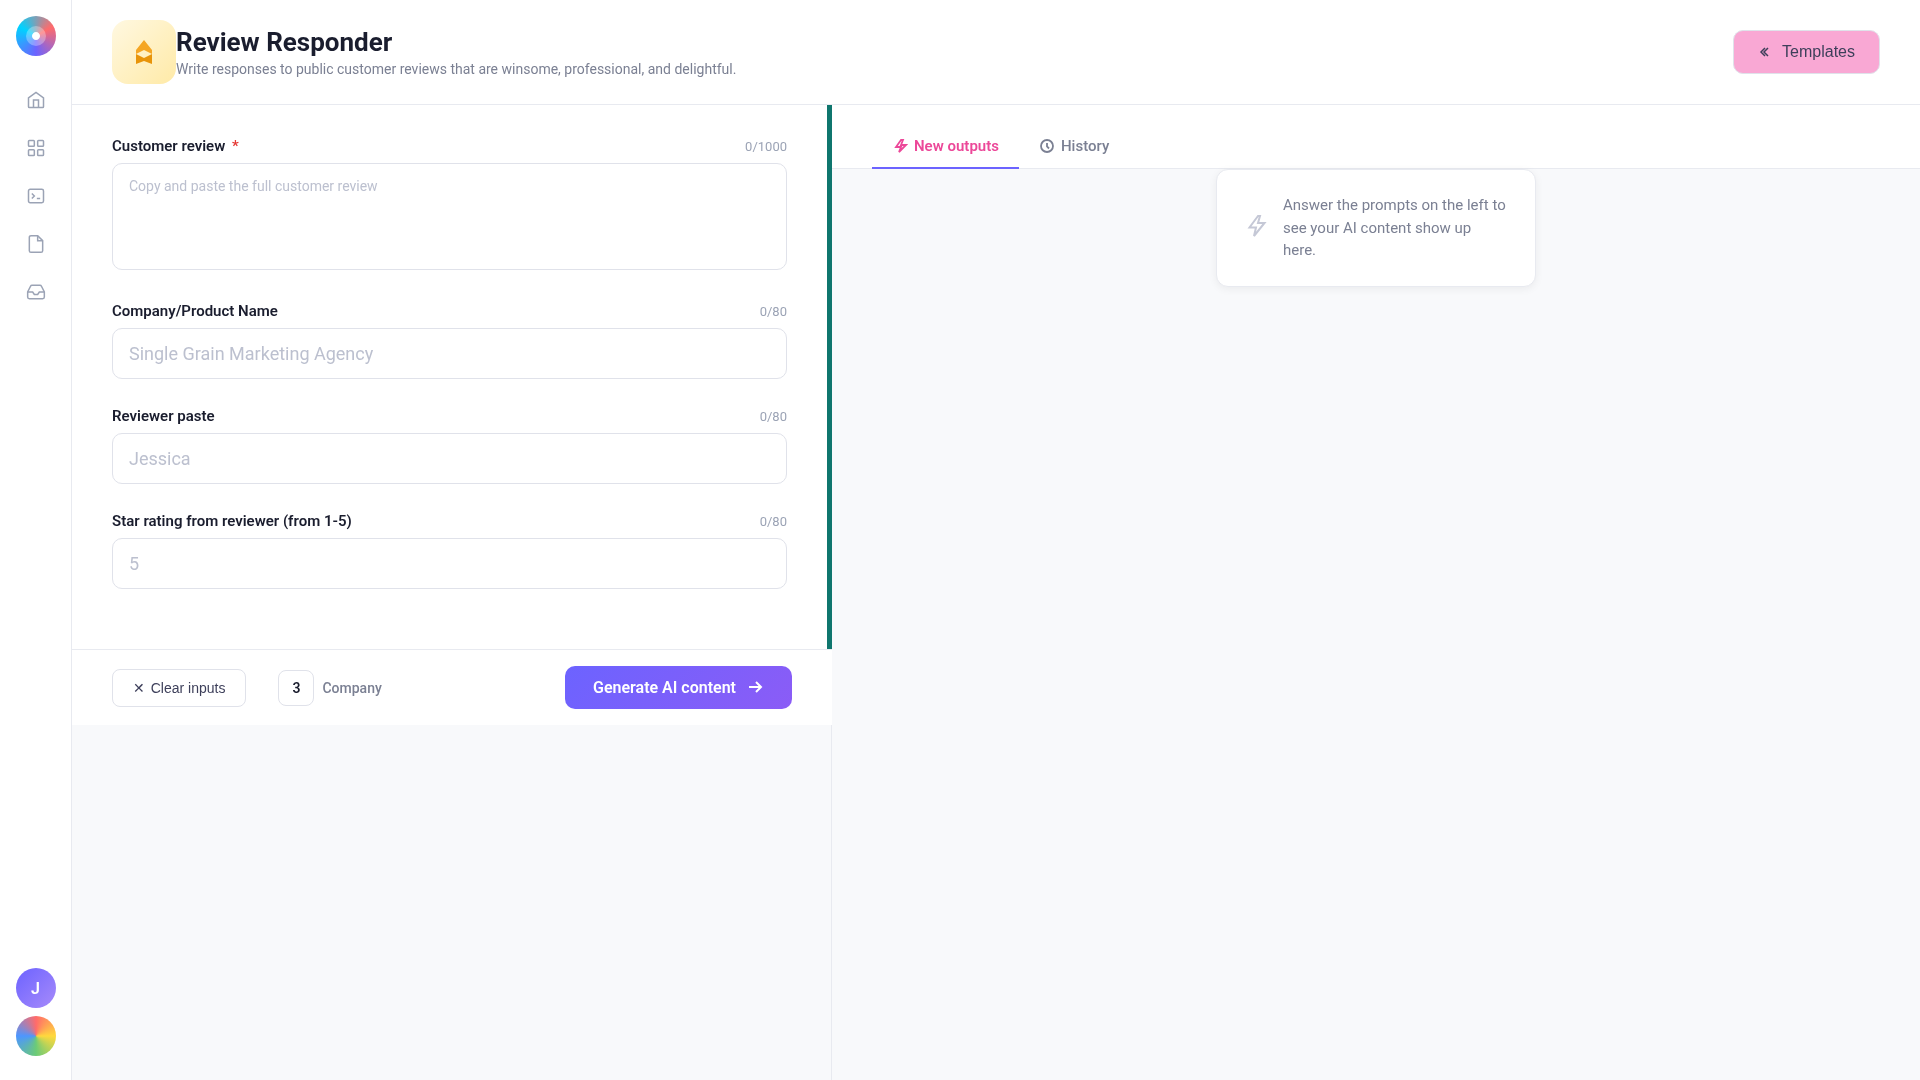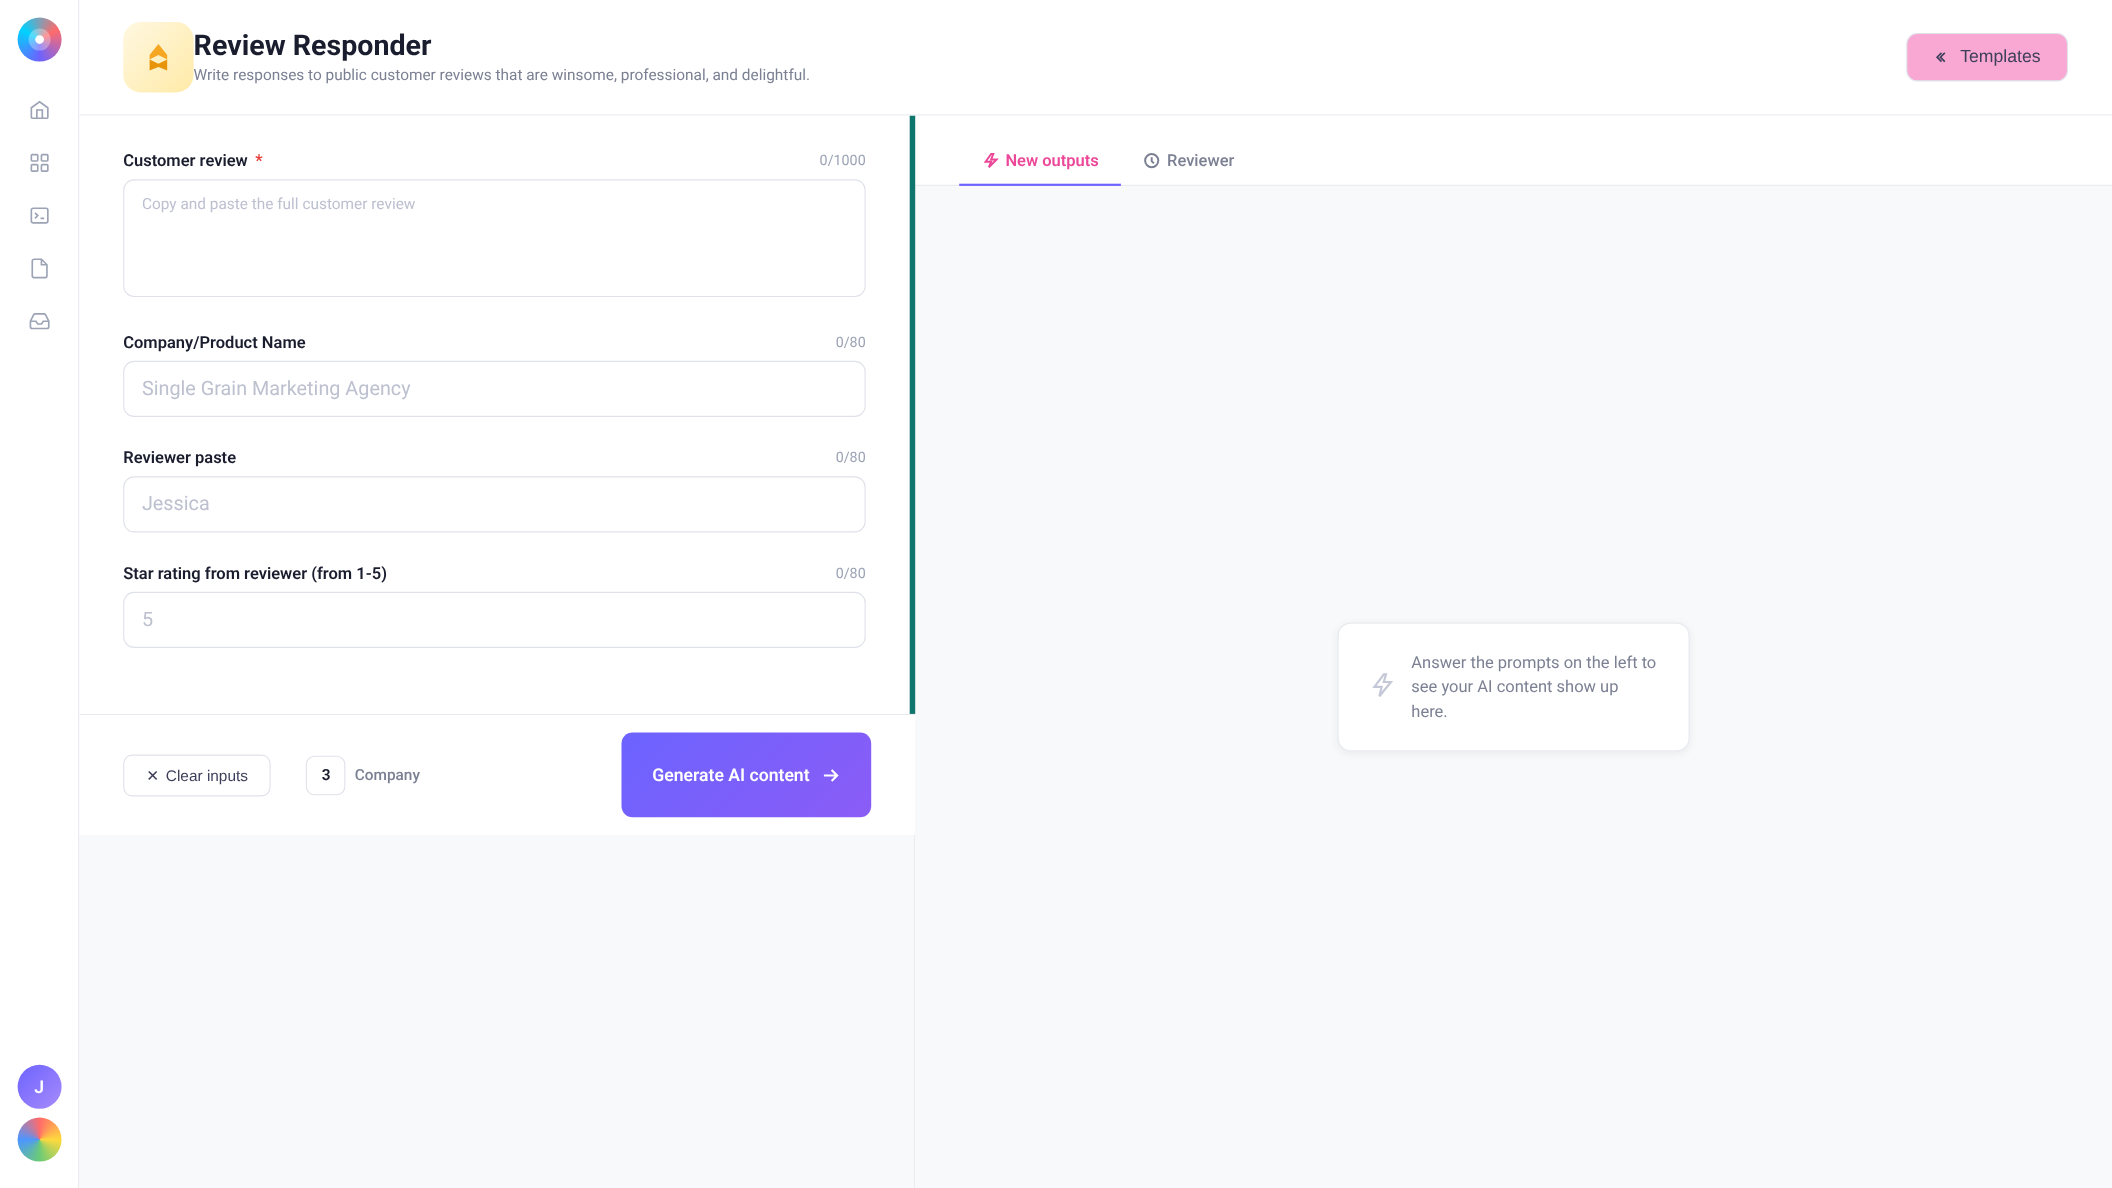--- a/index.html
+++ b/index.html
@@ -258,23 +258,22 @@
       cursor: pointer;
     }
     .outputs-label {
       font-size: 14px;
       color: #7b8093;
       font-weight: 500;
     }
     .generate-button {
       margin-left: auto;
       display: flex;
-      align-items: center;
       gap: 10px;
-      padding: 29px 28px;
+      padding: 12px 28px;
       background: linear-gradient(135deg, #6c63ff, #8b5cf6);
       border: none;
       border-radius: 10px;
       color: white;
       font-size: 16px;
       font-weight: 600;
       cursor: pointer;
       font-family: inherit;
     }
 
@@ -311,21 +310,21 @@
       border-bottom-color: #6c63ff;
       font-weight: 600;
     }
     .tab svg {
       width: 16px;
       height: 16px;
     }
     .right-content {
       flex: 1;
       display: flex;
-      align-items: center;
+      align-items: flex-start;
       justify-content: center;
     }
     .empty-state {
       display: flex;
       flex-direction: column;
       align-items: center;
       gap: 12px;
       max-width: 320px;
       text-align: center;
     }
@@ -506,21 +505,21 @@
           <svg viewBox="0 0 16 16" fill="none" stroke="currentColor" stroke-width="1.8">
             <path d="M9 2L4 9h5l-2 5 7-7H9l2-5z"></path>
           </svg>
           <span>New outputs</span>
         </div>
         <div class="tab">
           <svg viewBox="0 0 16 16" fill="none" stroke="currentColor" stroke-width="1.8">
             <circle cx="8" cy="8" r="6"></circle>
             <path d="M8 5v3.5l2 2"></path>
           </svg>
-          <span>Reviewer</span>
+          <span>History</span>
         </div>
       </div>
 
       <div class="right-content">
         <div class="empty-state">
           <div class="empty-state-card">
             <span class="empty-icon">
               <svg width="24" height="24" viewBox="0 0 24 24" fill="none" stroke="#c5c8d6" stroke-width="2">
                 <path d="M13 2L4.5 13.5H11l-2 8.5 10.5-13H13l2-7z"></path>
               </svg>

